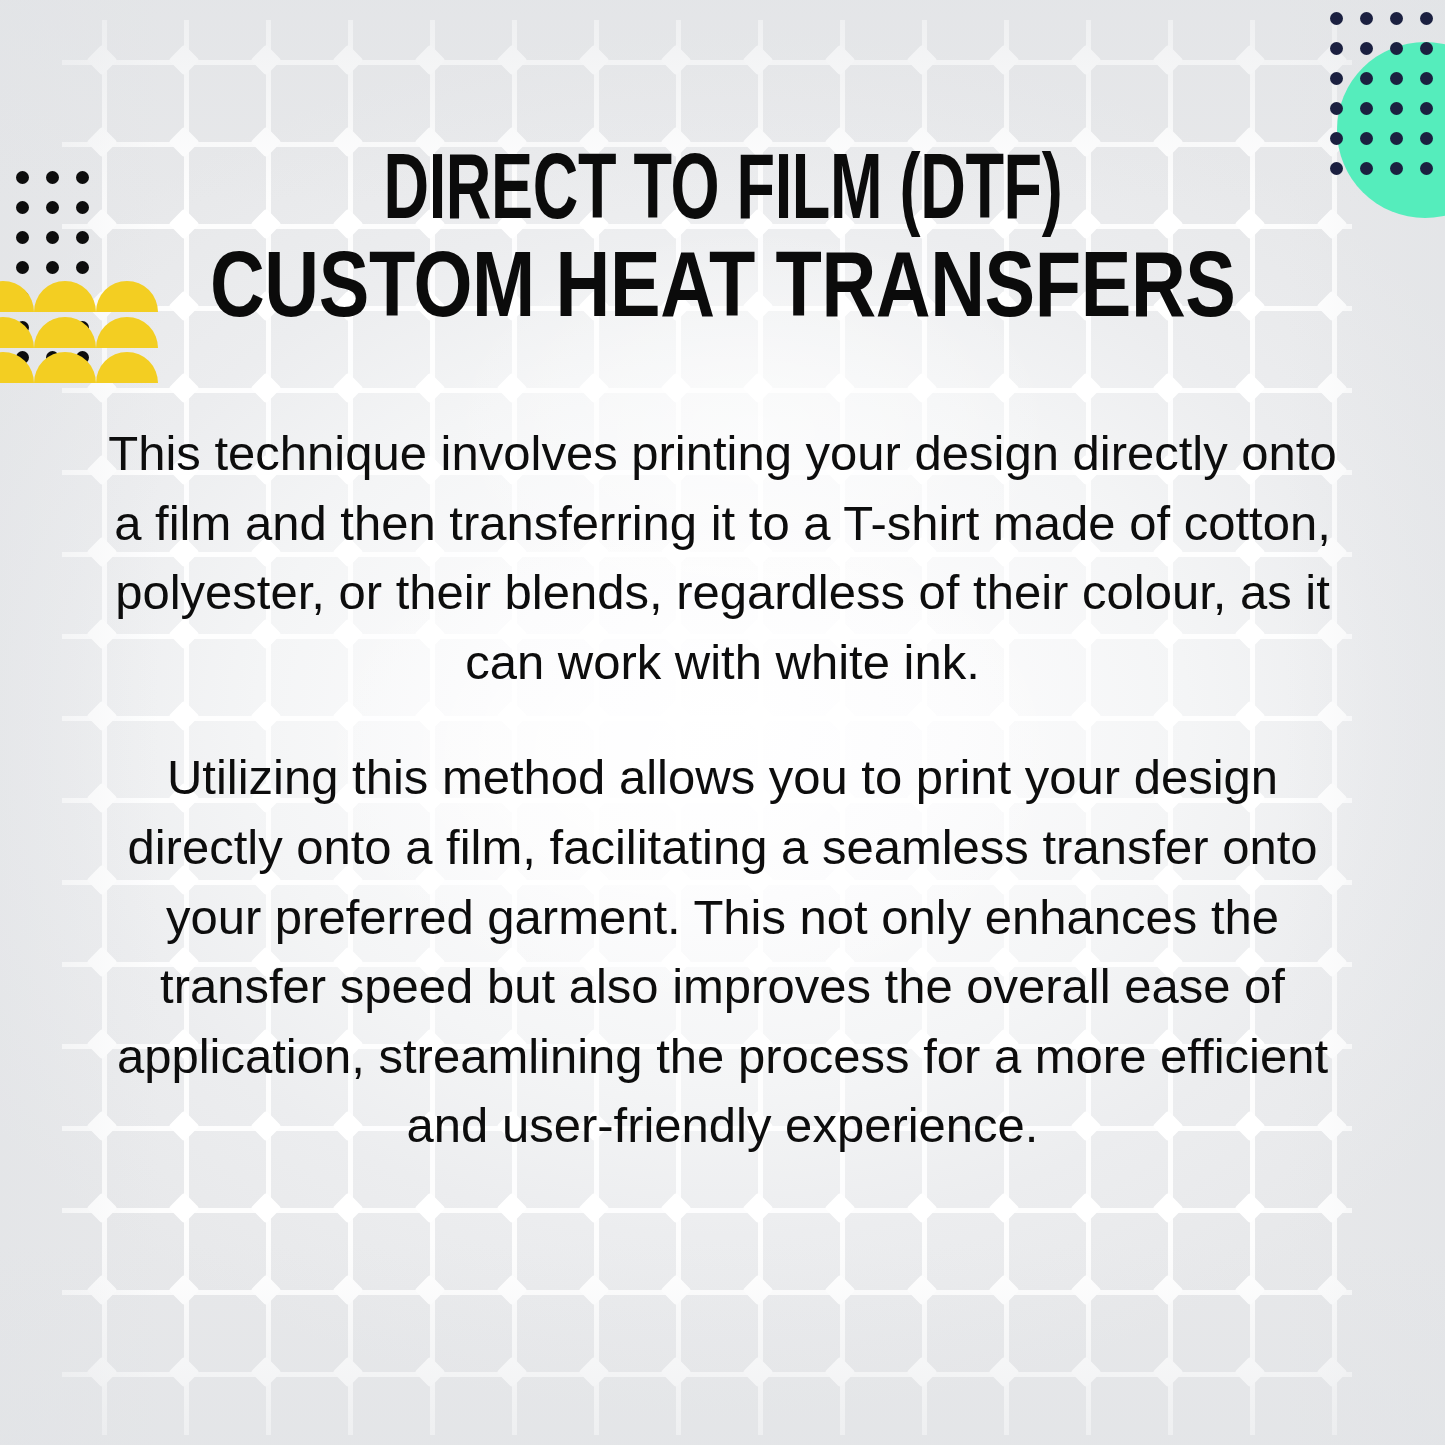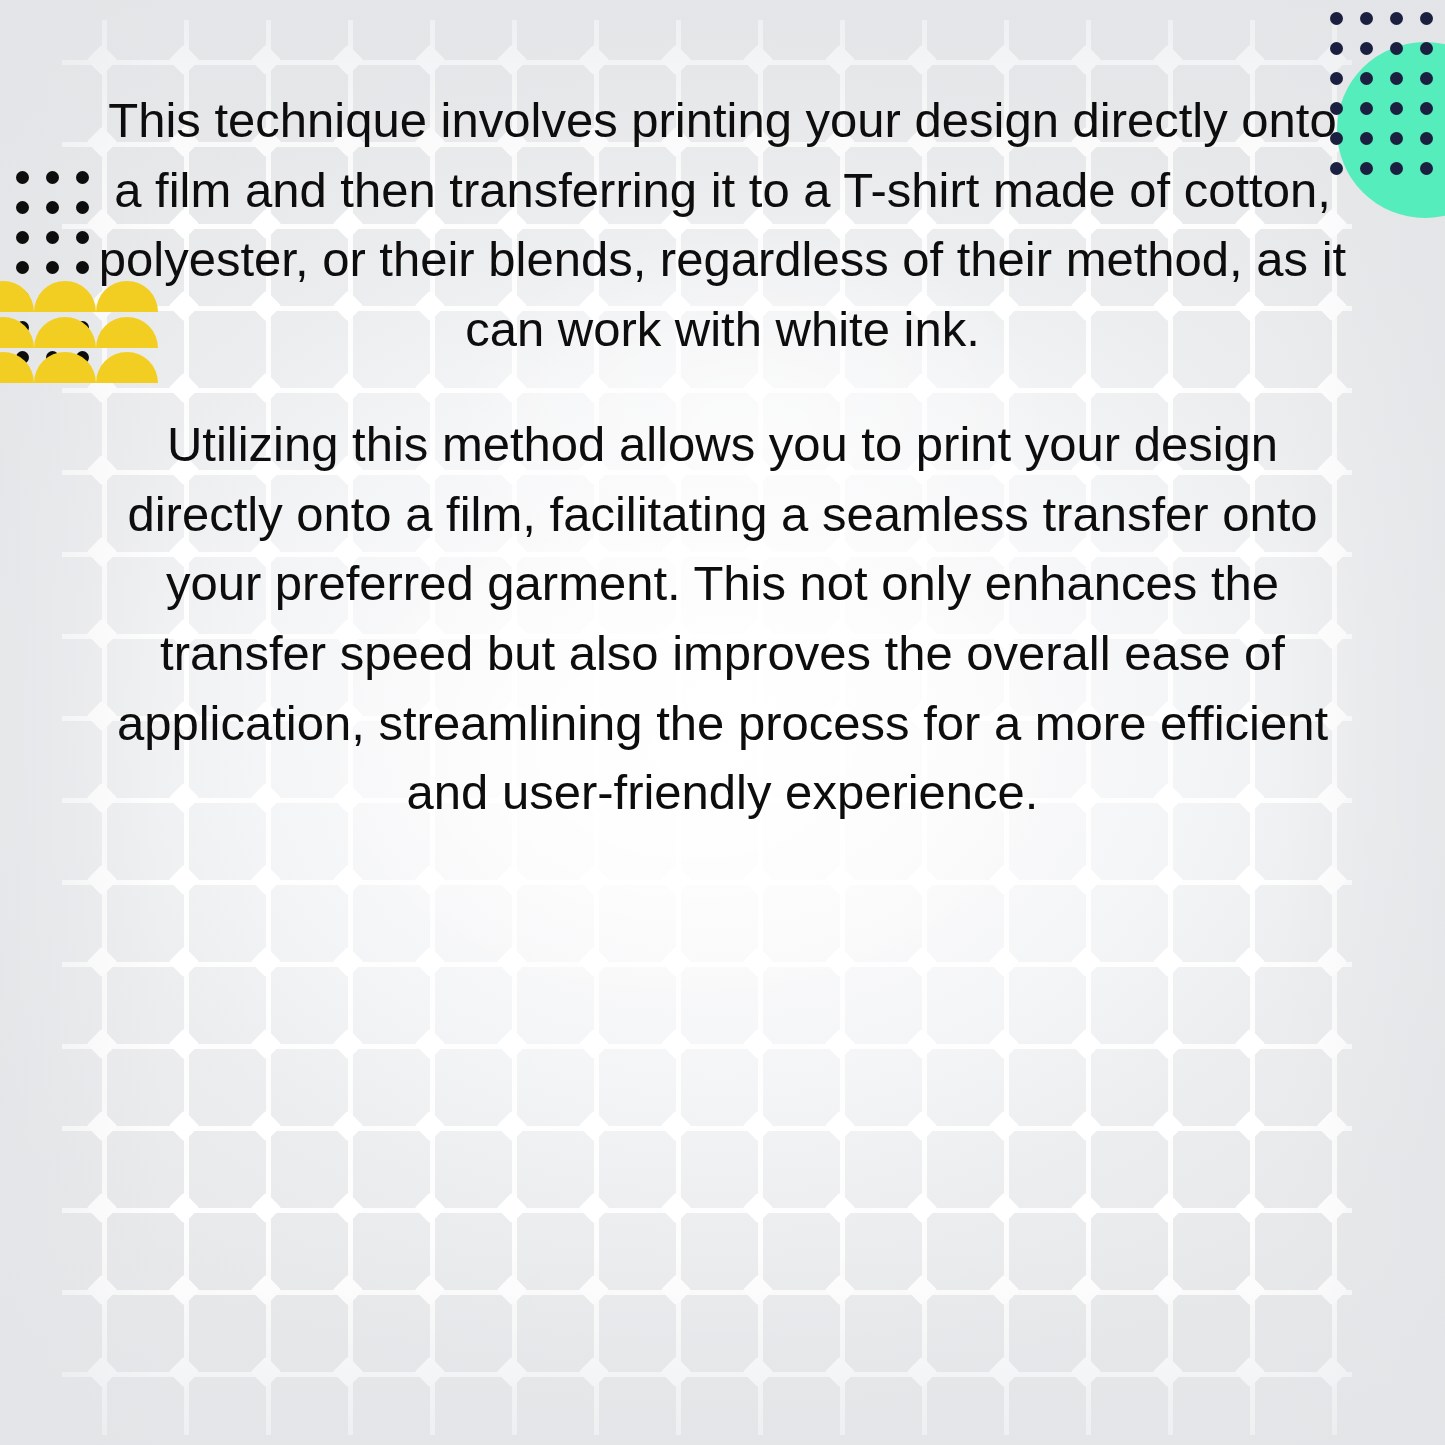--- a/index.html
+++ b/index.html
@@ -485,20 +485,24 @@
       <span class="half-dome" style="width: 62px; height: 31px; background: rgb(243, 206, 34); left: -28px; top: 317px;"></span>
       <span class="half-dome" style="width: 62px; height: 31px; background: rgb(243, 206, 34); left: 34px; top: 317px;"></span>
       <span class="half-dome" style="width: 62px; height: 31px; background: rgb(243, 206, 34); left: 96px; top: 317px;"></span>
       <span class="half-dome" style="width: 62px; height: 31px; background: rgb(243, 206, 34); left: -28px; top: 352px;"></span>
       <span class="half-dome" style="width: 62px; height: 31px; background: rgb(243, 206, 34); left: 34px; top: 352px;"></span>
       <span class="half-dome" style="width: 62px; height: 31px; background: rgb(243, 206, 34); left: 96px; top: 352px;"></span>
     </div>
 
   <div id="content">
 
+    <h1 id="headline">
+      <span class="hl-line" style="display: inline-block; transform: scaleX(0.686); transform-origin: center center;">DIRECT TO FILM (DTF)</span>
+      <span class="hl-line" style="display: inline-block; transform: scaleX(0.8247); transform-origin: center center;">CUSTOM HEAT TRANSFERS</span>
+    </h1>
 
     <div id="body-copy">
-      <p class="para">This technique involves printing your design directly onto a film and then transferring it to a T-shirt made of cotton, polyester, or their blends, regardless of their method, as it can work with white ink.</p>
+      <p class="para">This technique involves printing your design directly onto a film and then transferring it to a T-shirt made of cotton, polyester, or their blends, regardless of their colour, as it can work with white ink.</p>
       <p class="para">Utilizing this method allows you to print your design directly onto a film, facilitating a seamless transfer onto your preferred garment. This not only enhances the transfer speed but also improves the overall ease of application, streamlining the process for a more efficient and user-friendly experience.</p>
     </div>
 
   </div>
 </div>
 
 </body></html>

